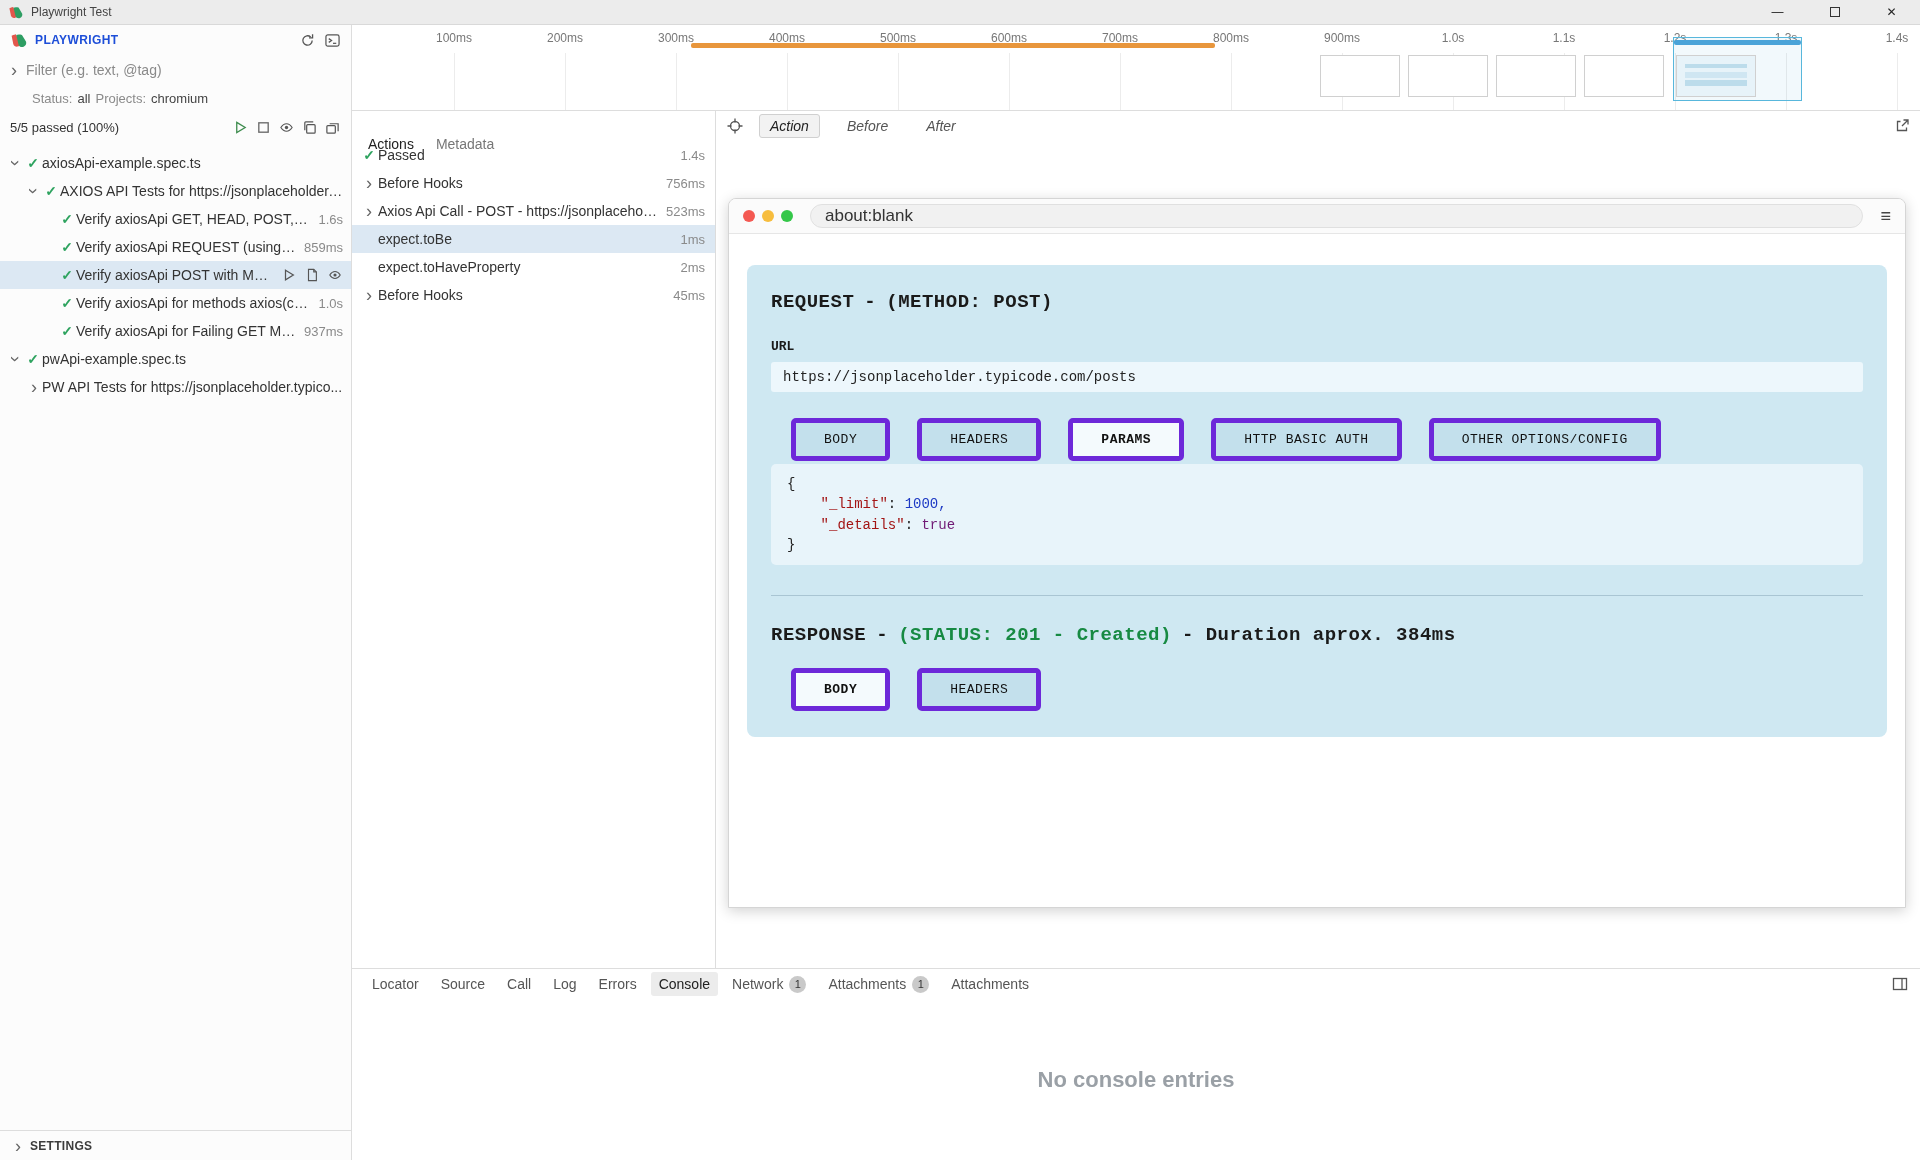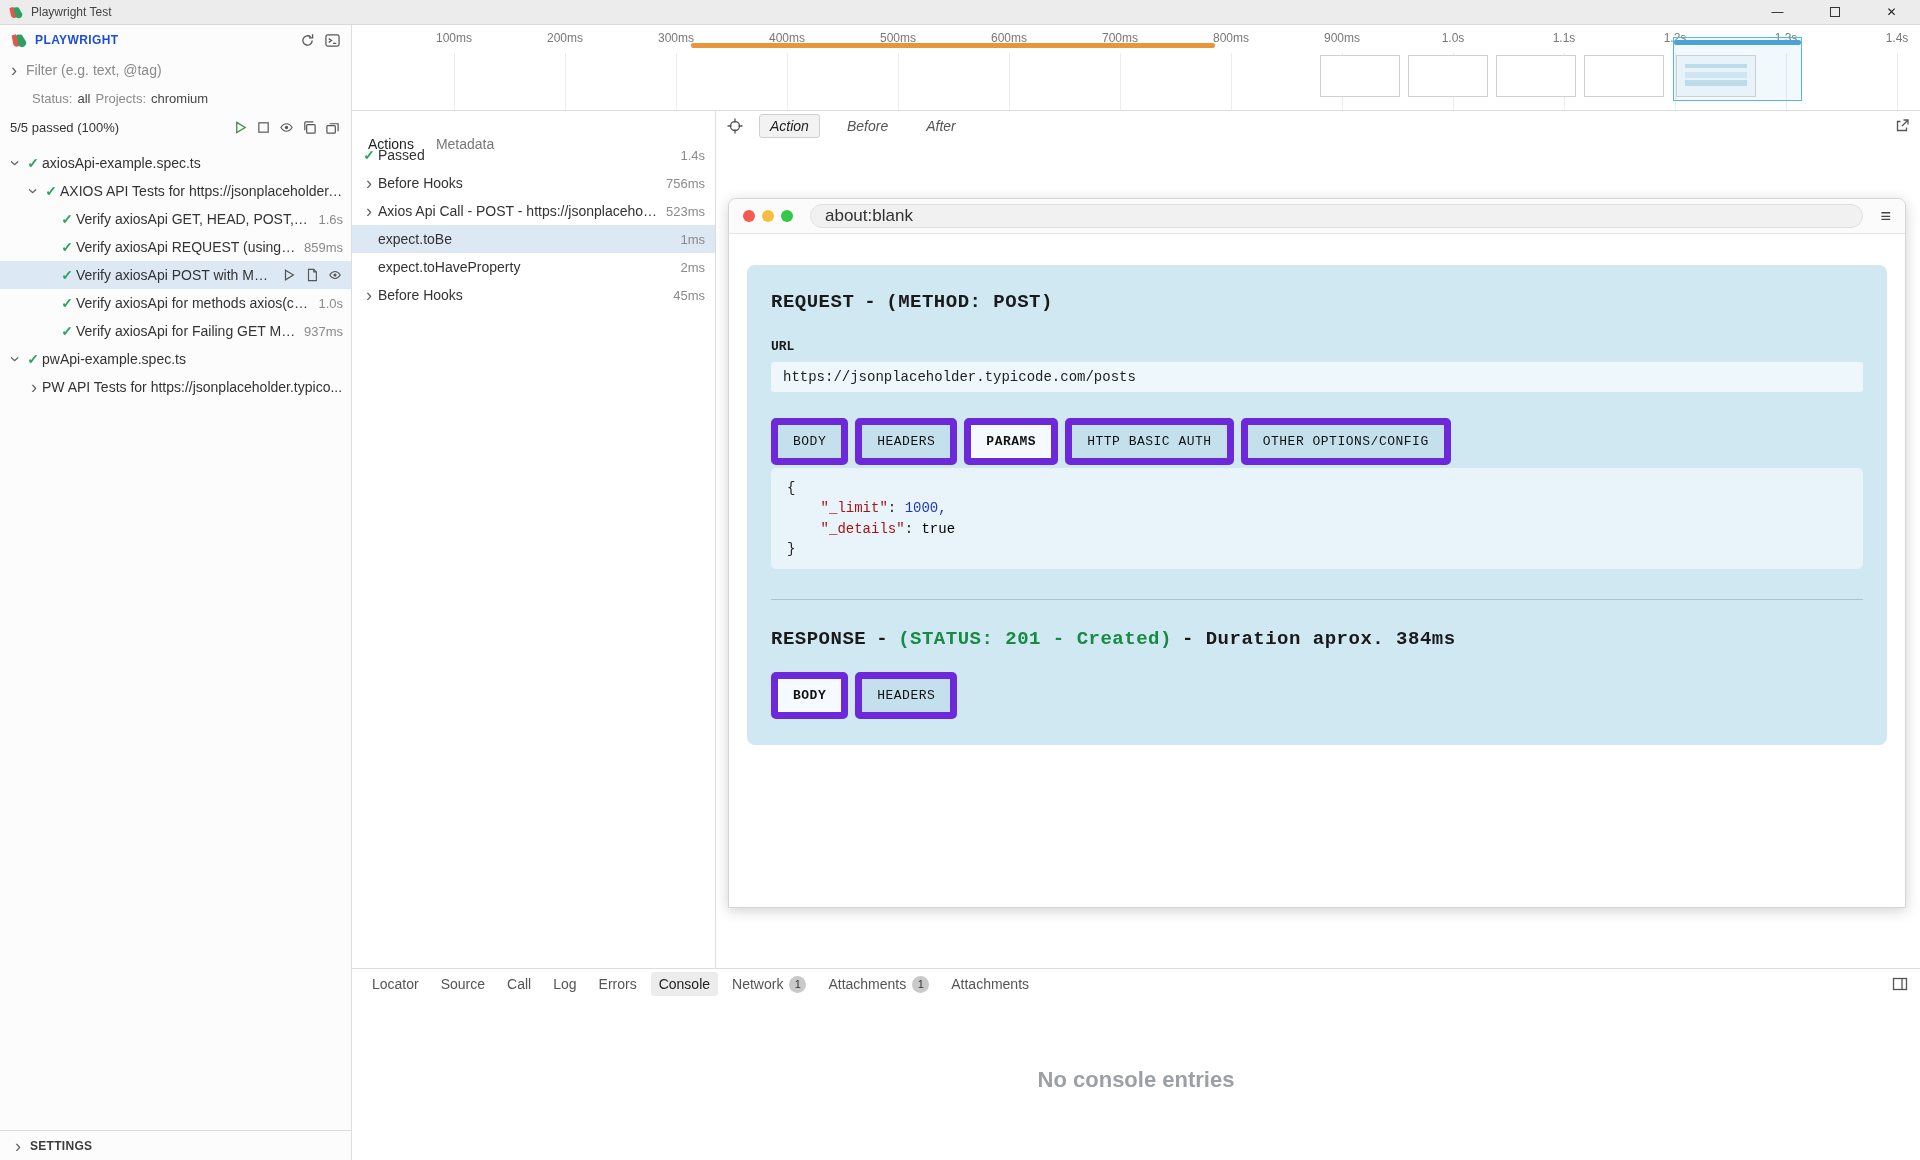--- a/index.html
+++ b/index.html
@@ -94,27 +94,27 @@
   .menu-glyph { font-size:18px; color:#444; margin-left:10px; cursor:pointer; }
 
   .api-card { margin:31px 18px 0 18px; background:#cfe8f2; border-radius:8px; padding:26px 24px;
     font-family:"Liberation Mono","DejaVu Sans Mono",monospace; color:#1a1a1a; }
   .card-heading { font-size:19px; font-weight:bold; letter-spacing:.5px; display:flex; gap:10px; align-items:baseline; }
   .card-heading .green { color:#178a43; }
   .field-label { margin-top:26px; font-size:13px; font-weight:bold; }
   .url-input { margin-top:8px; width:100%; height:30px; background:#edf7fc; border:none; border-radius:3px;
     padding:0 12px; font-family:"Liberation Mono","DejaVu Sans Mono",monospace; font-size:14px; color:#222; outline:none; }
   .req-tabs { margin-top:26px; display:flex; gap:7px; }
-  .rtab { font-size:13px; letter-spacing:.5px; padding:9px 15px; border:7px solid #6d28d9; border-radius:5px;
-    background:#c3e0ec; color:#111; cursor:pointer; font-family:inherit; }
+  .rtab { font-size:13px; letter-spacing:.5px; padding:9px 28px; border:5px solid #6d28d9; border-radius:5px;
+    background:#c3e0ec; color:#111; cursor:pointer; font-family:inherit;margin-left:20px; }
   .rtab.active { background:#f4fafd; font-weight:bold; }
   .req-panel { margin-top:3px; background:#e8f4fa; border-radius:5px; padding:10px 16px; font-size:14px;
     line-height:1.45; color:#222; }
   .code-line { white-space:pre; }
-  .code-key { color:#a31515; } .code-num { color:#1d39c4; } .code-bool { color:#000000; }
+  .code-key { color:#a31515; } .code-num { color:#1d39c4; } .code-bool { color:#701a75; }
   .card-divider { height:1px; background:#a9c5d3; margin:30px 0 28px; }
   .resp-tabs { margin-top:22px; display:flex; gap:7px; }
 
   
   .bottom-panel { position:absolute; left:352px; top:968px; width:1568px; height:192px;
     background:#fff; border-top:1px solid #ddd; }
   .bottom-tabs { height:30px; display:flex; align-items:center; gap:6px; padding:0 12px; }
   .btab { font-size:14px; color:#555; padding:4px 8px; border-radius:3px; cursor:pointer; display:flex; align-items:center; gap:6px; }
   .btab.active { background:#ececec; color:#222; }
   .badge { width:17px; height:17px; border-radius:50%; background:#c9c9c9; color:#333; font-size:11px;

